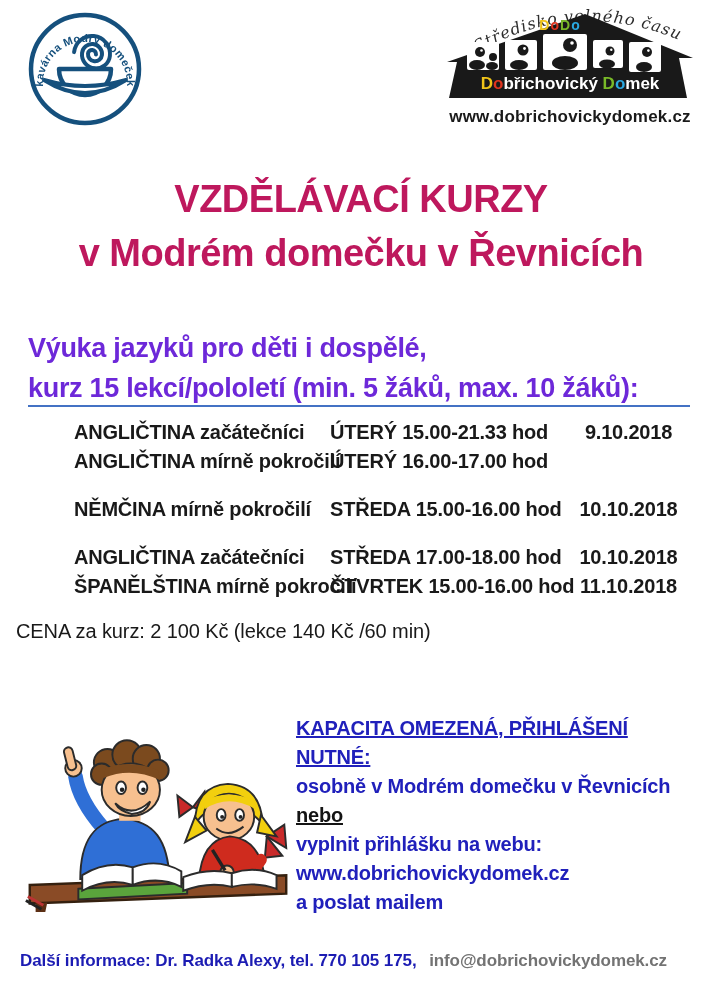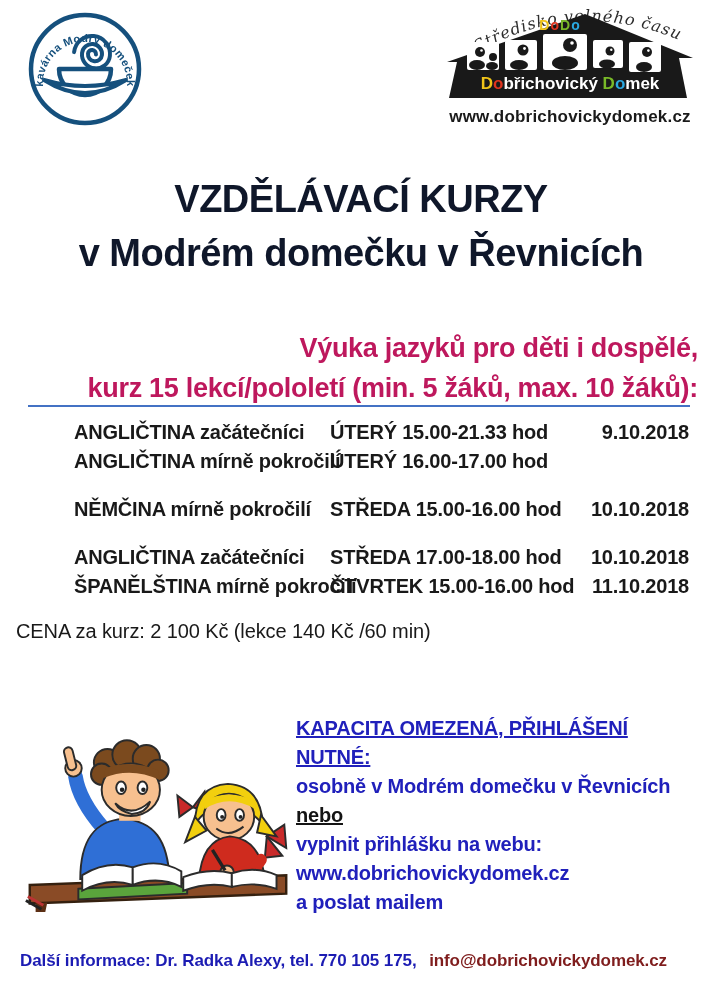--- a/index.html
+++ b/index.html
@@ -10,59 +10,59 @@
   }
   
   .logo-left{position:absolute;left:28px;top:12px;width:114px;height:114px;}
   .logo-right{position:absolute;left:437px;top:4px;width:266px;text-align:center;}
   .logo-right .www{
     margin-top:3px;font-size:17px;font-weight:bold;color:#1a1a1a;letter-spacing:.2px;
   }
   
   .title{
     position:absolute;left:0;top:172px;width:722px;text-align:center;
-    color:#0f172a;font-weight:bold;font-size:38px;line-height:54px;letter-spacing:-.5px;
+    color:#be185d;font-weight:bold;font-size:38px;line-height:54px;letter-spacing:-.5px;
   }
   
   .subtitle{
     position:absolute;left:28px;top:328px;width:670px;
-    color:#be185d;font-weight:bold;font-size:27px;line-height:40px;letter-spacing:-.3px;text-align:right;
+    color:#6d28d9;font-weight:bold;font-size:27px;line-height:40px;letter-spacing:-.3px;
   }
   .divider{
     position:absolute;left:28px;top:405px;width:662px;height:0;
     border-top:2px solid #4472c4;
   }
   
   .course-table{position:absolute;left:28px;top:418px;width:680px;color:#191919;margin-left:46px;}
   .course-row{
     display:grid;grid-template-columns:256px 238px 121px;
     font-size:20px;font-weight:bold;line-height:29px;white-space:nowrap;letter-spacing:-.2px;
   }
-  .course-row .date{text-align:right;}
+  .course-row .date{text-align:center;}
   .course-row.group-gap{margin-top:19px;}
   
   .prices{
     position:absolute;left:16px;top:617px;
     font-size:20px;line-height:29px;color:#191919;letter-spacing:-.1px;
   }
   
   .kids-art{position:absolute;left:22px;top:710px;width:272px;height:208px;}
   .registration{
     position:absolute;left:296px;top:714px;width:410px;
     font-size:20px;font-weight:bold;line-height:29px;color:#2020bb;letter-spacing:-.2px;
   }
   .registration .heading{text-decoration:underline;}
   .registration .black-line{color:#141414;text-decoration:underline;}
   
   .footer{
     position:absolute;left:20px;top:951px;width:690px;white-space:nowrap;
     font-size:17px;font-weight:bold;letter-spacing:-.1px;
   }
   .footer .info{color:#1c1cb3;}
-  .footer .email{color:#7f1d1d;margin-left:8px;}
+  .footer .email{color:#737373;margin-left:8px;}
 </style>
 </head>
 <body>
 
 <div class="page">
 
   <svg class="logo-left" viewBox="0 0 114 114" aria-hidden="true">
     <g>
       <circle cx="57" cy="57" r="54" fill="#ffffff" stroke="#15507d" stroke-width="4.5"></circle>
       <path id="cafeArc" d="M 15,72 A 42,42 0 1 1 99,72" fill="none"></path>

